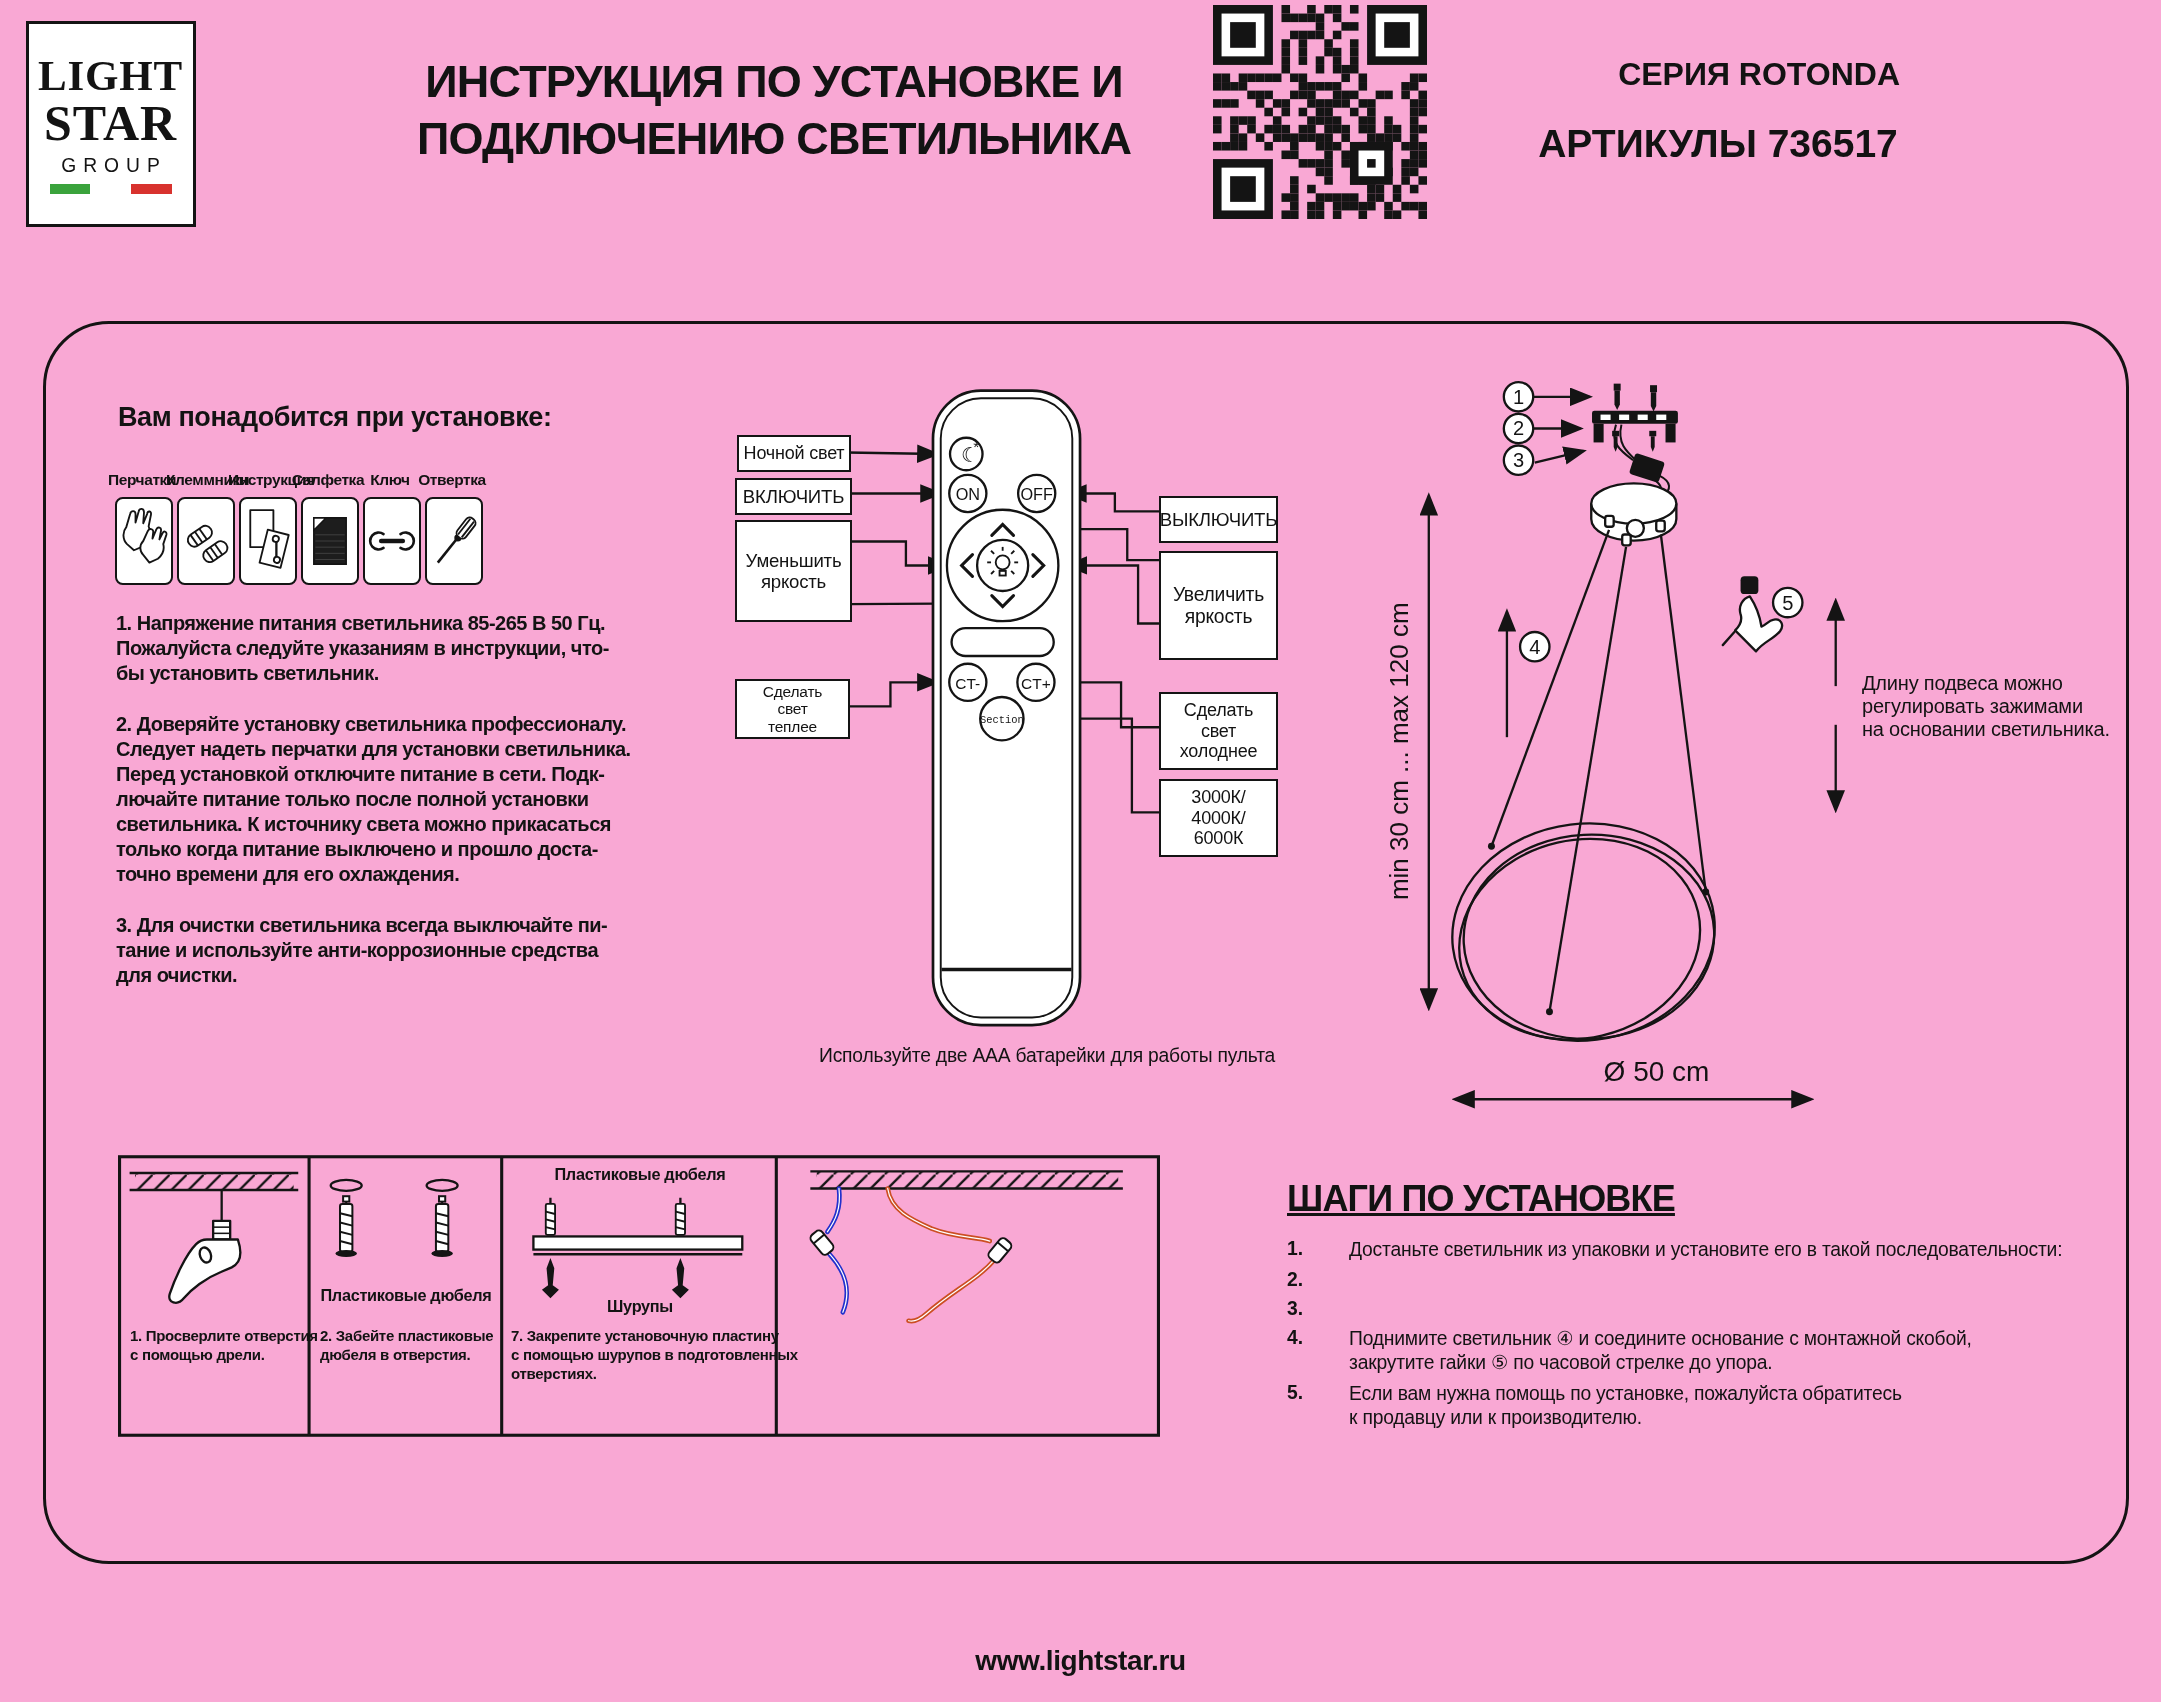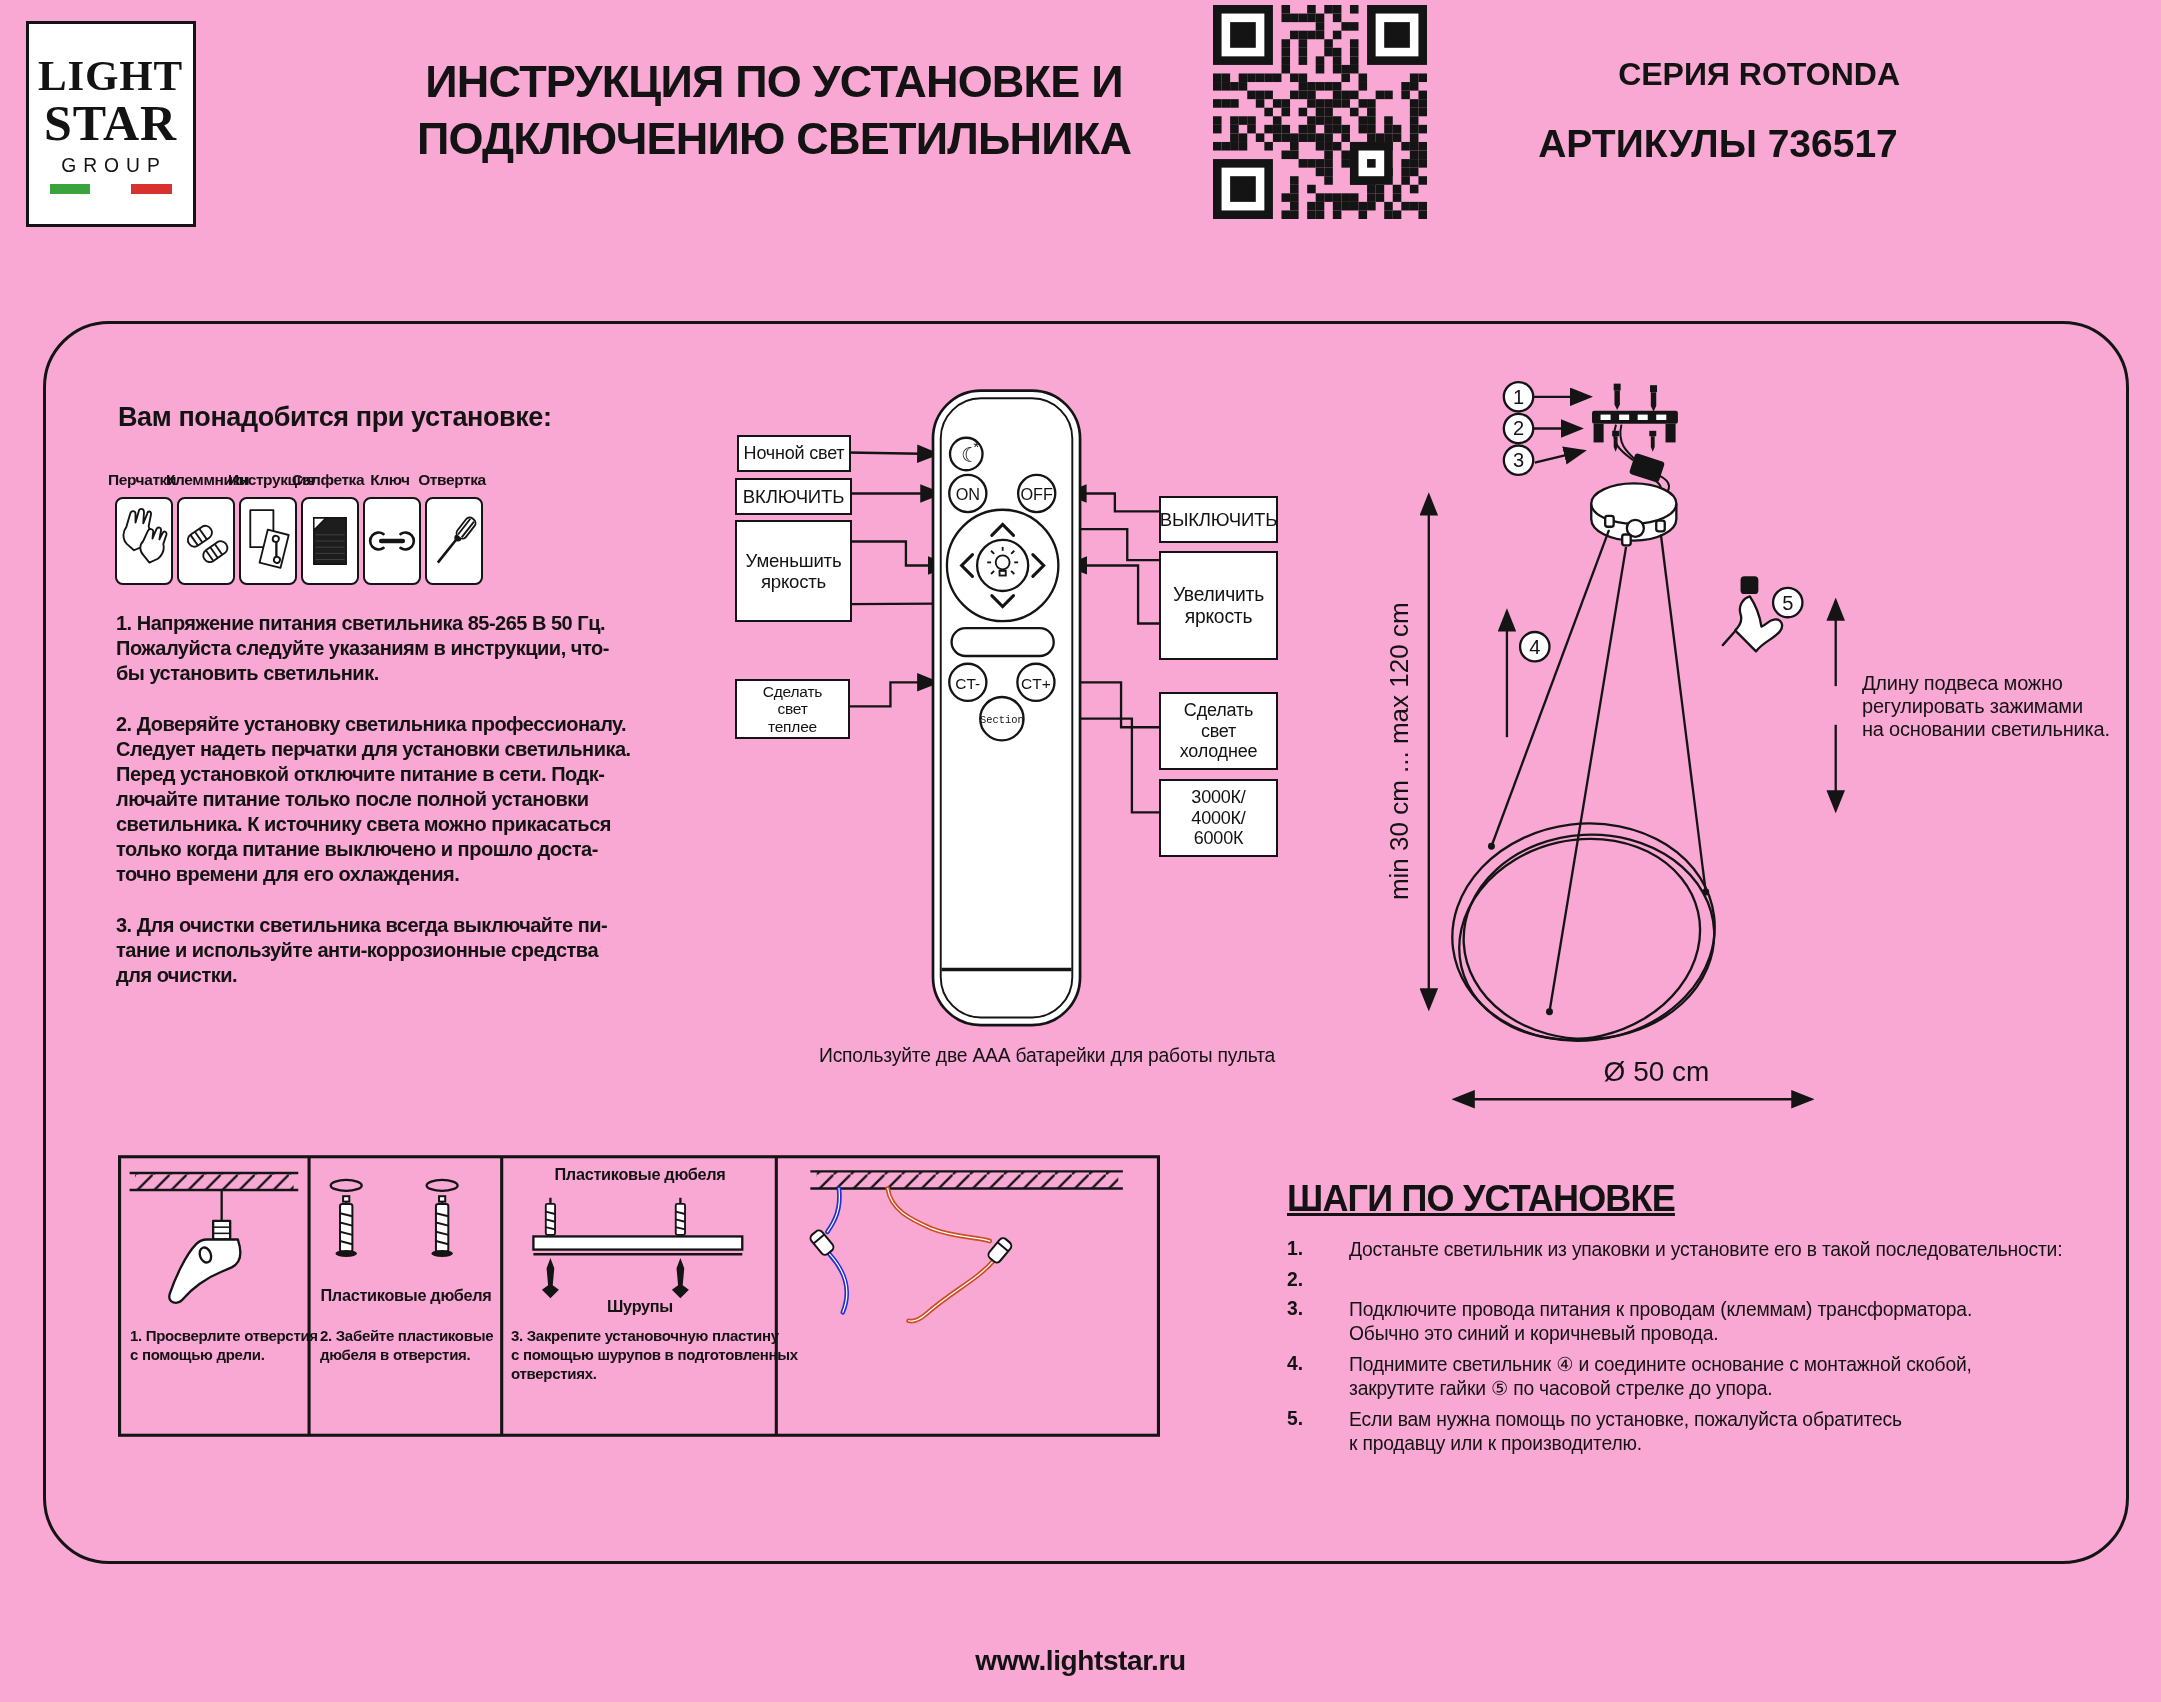--- a/index.html
+++ b/index.html
@@ -721,37 +721,35 @@
     </g>
   </svg>
 
   <div class="pcap" style="left:130px;top:1326px">1. Просверлите отверстия
 с помощью дрели.</div>
   <div class="ptitle" style="left:311px;top:1286px;width:190px">Пластиковые дюбеля</div>
   <div class="pcap" style="left:320px;top:1326px">2. Забейте пластиковые
 дюбеля в отверстия.</div>
   <div class="ptitle" style="left:504px;top:1165px;width:272px">Пластиковые дюбеля</div>
   <div class="ptitle" style="left:504px;top:1297px;width:272px">Шурупы</div>
-  <div class="pcap" style="left:511px;top:1326px">3. Закрепите установочную пластину
+  <div class="pcap" style="left:511px;top:1326px">7. Закрепите установочную пластину
 с помощью шурупов в подготовленных
 отверстиях.</div>
 
   <div class="steps-h">ШАГИ ПО УСТАНОВКЕ</div>
   <div class="steps">
     <div class="step">
       <div class="n">1.</div>
       <div class="t">Достаньте светильник из упаковки и установите его в такой последовательности:</div>
     </div>
     <div class="step">
       <div class="n">2.</div>
     </div>
     <div class="step">
       <div class="n">3.</div>
-      <div class="t">Подключите провода питания к проводам (клеммам) трансформатора.
-Обычно это синий и коричневый провода.</div>
     </div>
     <div class="step">
       <div class="n">4.</div>
       <div class="t">Поднимите светильник ④ и соедините основание с монтажной скобой,
 закрутите гайки ⑤ по часовой стрелке до упора.</div>
     </div>
     <div class="step">
       <div class="n">5.</div>
       <div class="t">Если вам нужна помощь по установке, пожалуйста обратитесь
 к продавцу или к производителю.</div>

